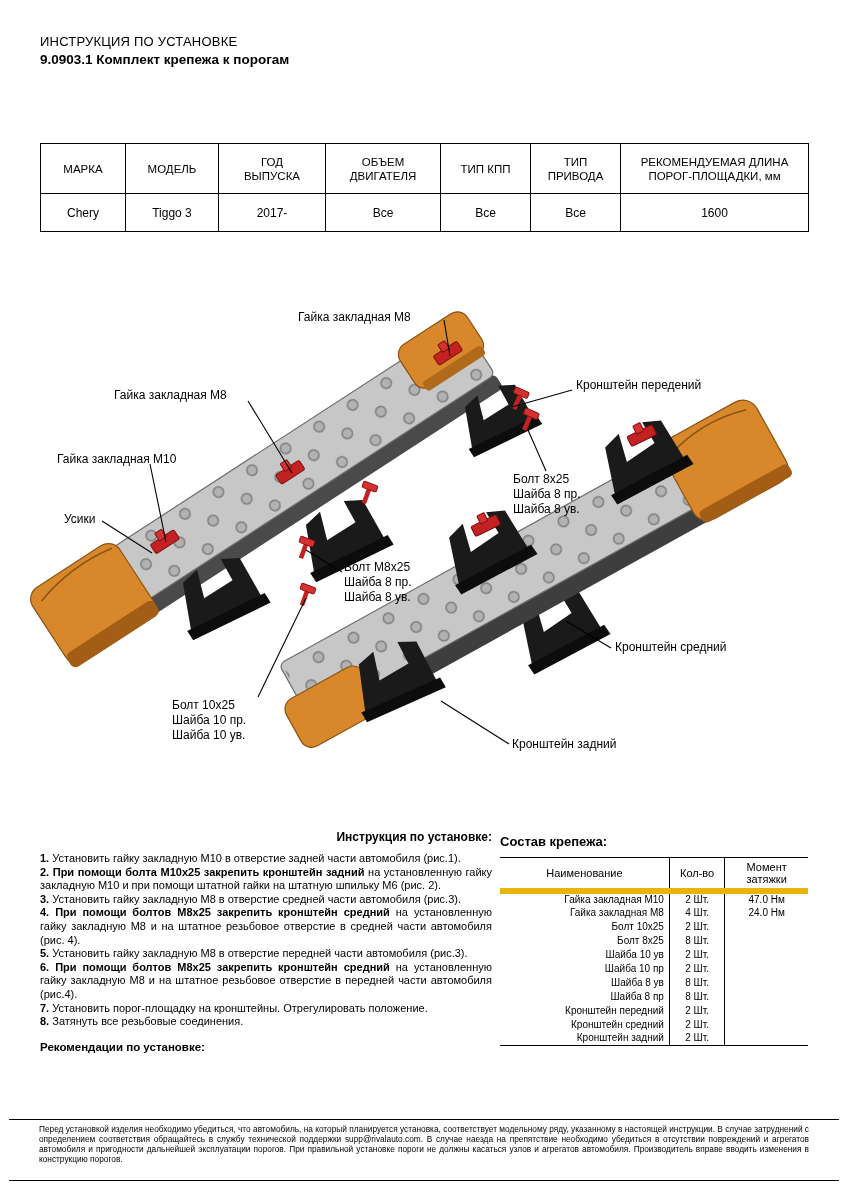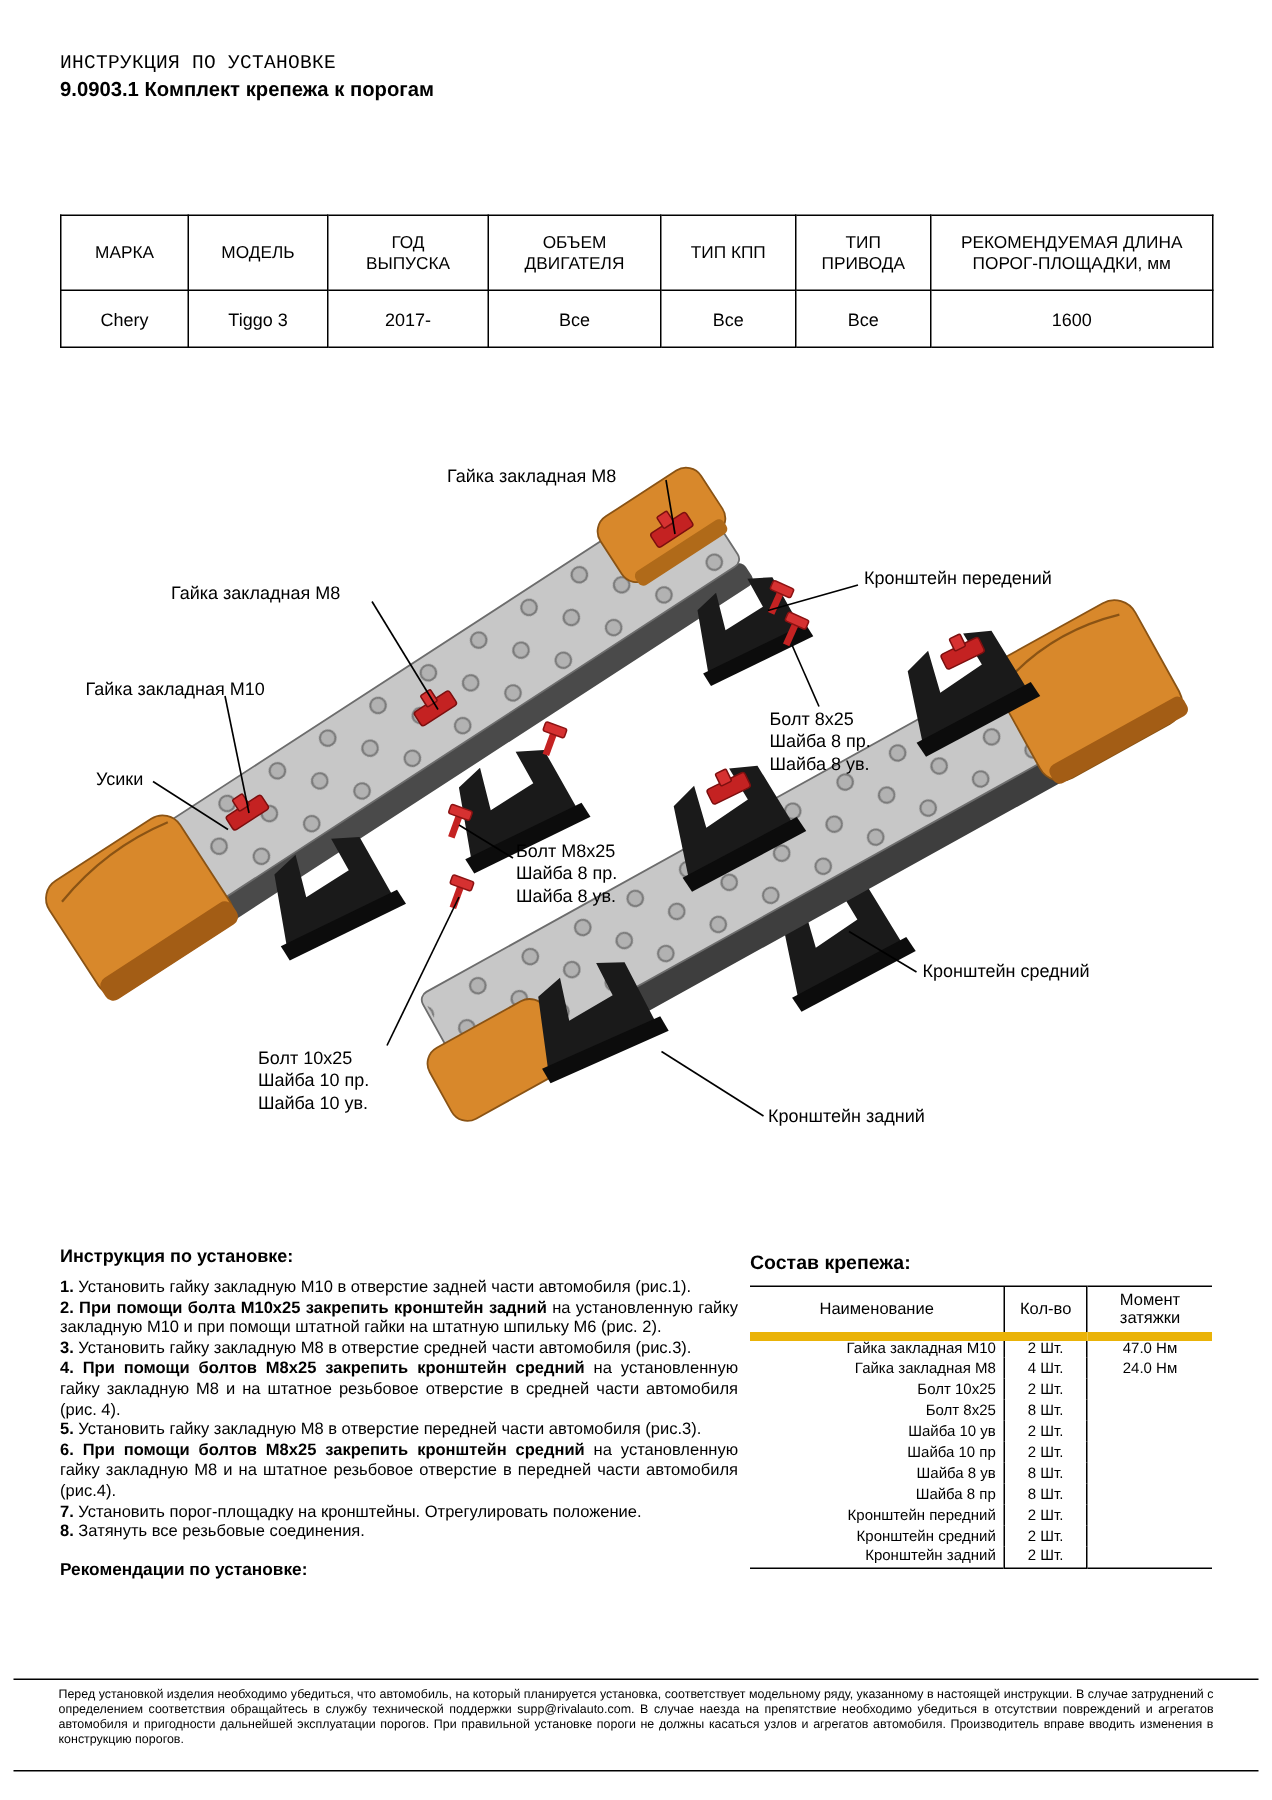--- a/index.html
+++ b/index.html
@@ -1,33 +1,33 @@
 <!DOCTYPE html>
 <html><head>
 <meta charset="utf-8">
 <style>
   *{box-sizing:border-box;}
   html,body{margin:0;padding:0;}
   body{width:848px;height:1200px;background:#ffffff;color:#000;
        font-family:"Liberation Sans",sans-serif;position:relative;overflow:hidden;}
   .doc-header{position:absolute;left:40px;top:34px;}
-  .doc-header .l1{font-size:13px;letter-spacing:.2px;font-family:Liberation Mono, monospace;}
+  .doc-header .l1{font-size:13px;letter-spacing:.2px;}
   .doc-header .l2{font-size:13.5px;font-weight:bold;margin-top:3px;}
 
   table.spec{position:absolute;left:40px;top:143px;width:768px;border-collapse:collapse;table-layout:fixed;}
   .spec th,.spec td{border:1px solid #000;text-align:center;vertical-align:middle;padding:2px;}
   .spec th{font-weight:normal;font-size:11.5px;height:50px;white-space:pre-line;line-height:14px;}
   .spec td{font-size:12px;height:38px;}
 
   svg.diagram{position:absolute;left:0;top:295px;}
   .dlabel{position:absolute;font-size:12px;line-height:15px;white-space:nowrap;}
   .dlabel span{display:block;}
 
   .col-left{position:absolute;left:40px;top:830px;width:452px;}
-  .sec-title{font-weight:bold;font-size:12px;margin:0 0 8px 0;}
+  .sec-title{font-weight:bold;font-size:12px;margin:0 0 8px 0;text-align:right;}
   .steps{font-size:11px;line-height:13.6px;text-align:justify;}
   .step{margin:0;}
   .rec-title{font-weight:bold;font-size:11.5px;margin:12px 0 7px 0;}
 
   .col-right{position:absolute;left:500px;top:834px;width:308px;}
   .hw-title{font-weight:bold;font-size:13px;margin:0 0 8px 0;}
   table.hw{width:100%;border-collapse:collapse;table-layout:fixed;border-bottom:1px solid #000;}
   .hw th{font-weight:normal;font-size:11px;border-top:1px solid #000;border-bottom:6px solid #eab308;padding:3px 2px;text-align:center;}
   .hw th+th,.hw td+td{border-left:1px solid #000;}
   .hw td{font-size:10px;height:14px;padding:0 5px;white-space:nowrap;overflow:hidden;}

